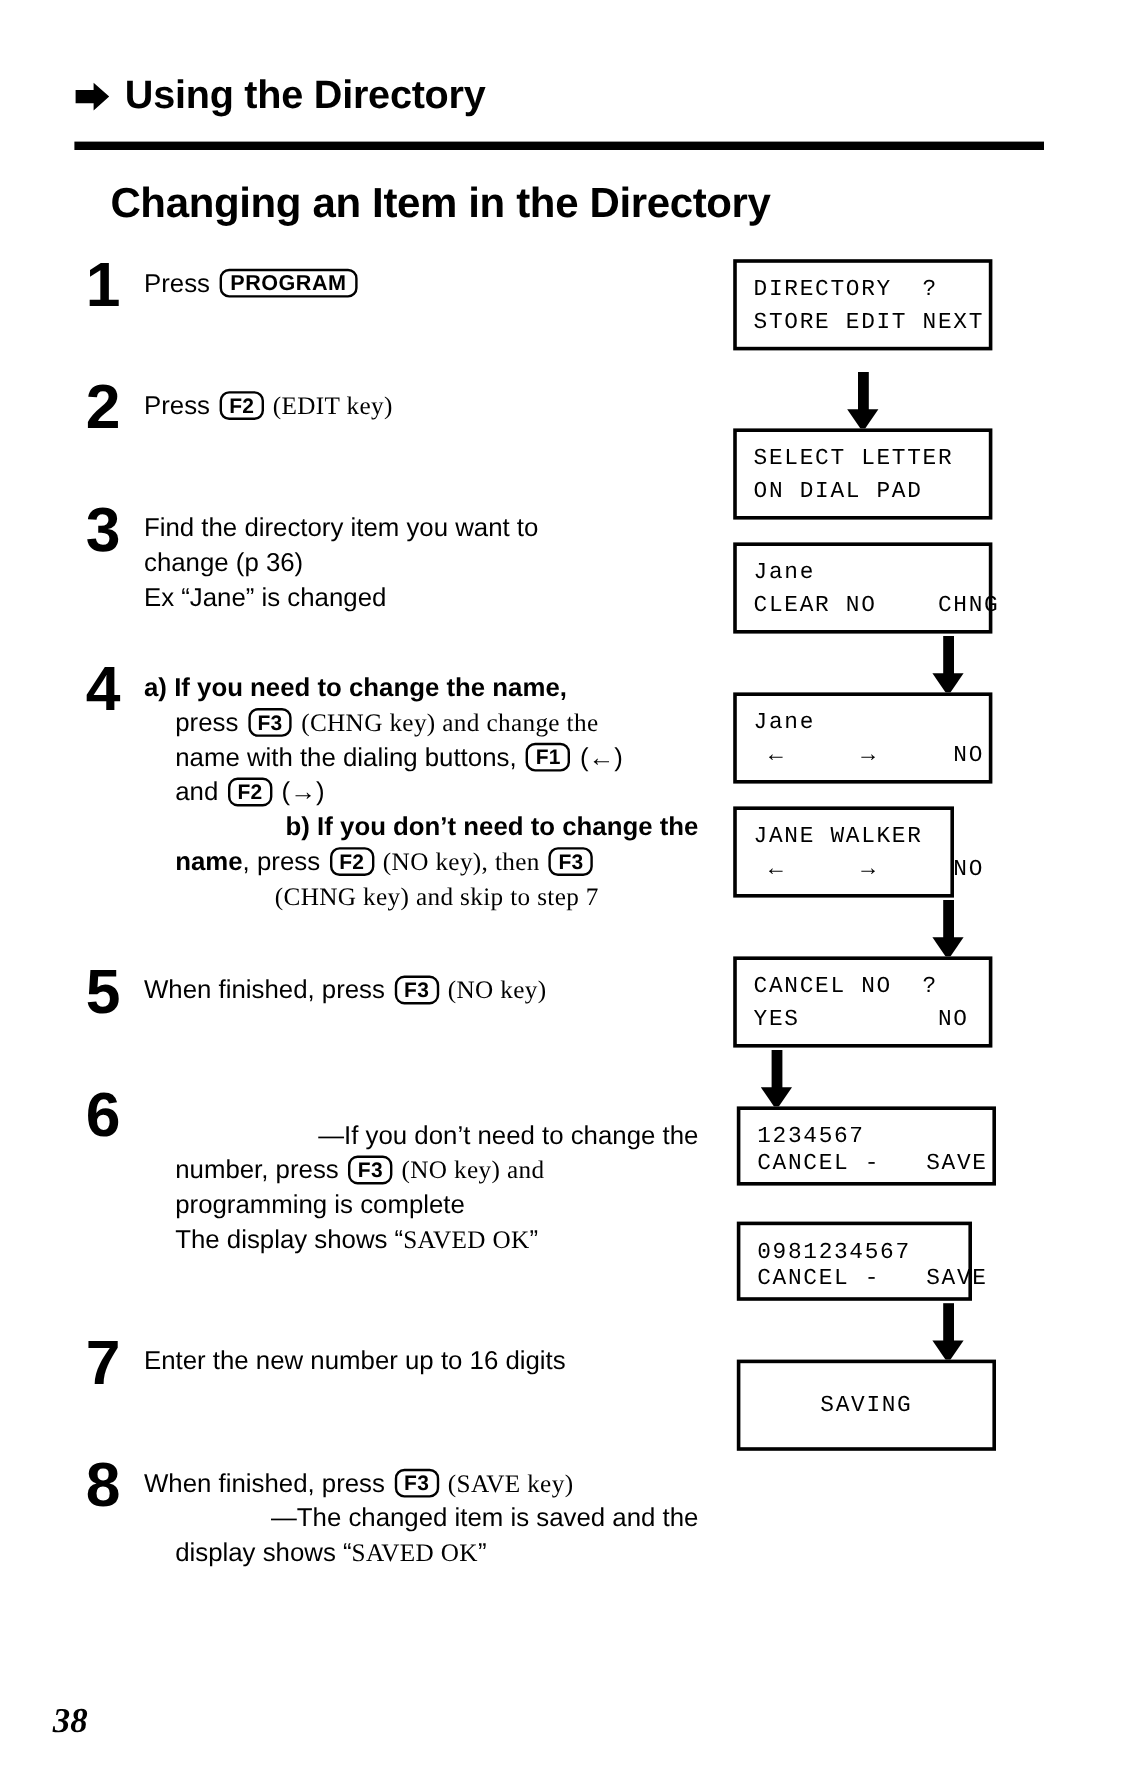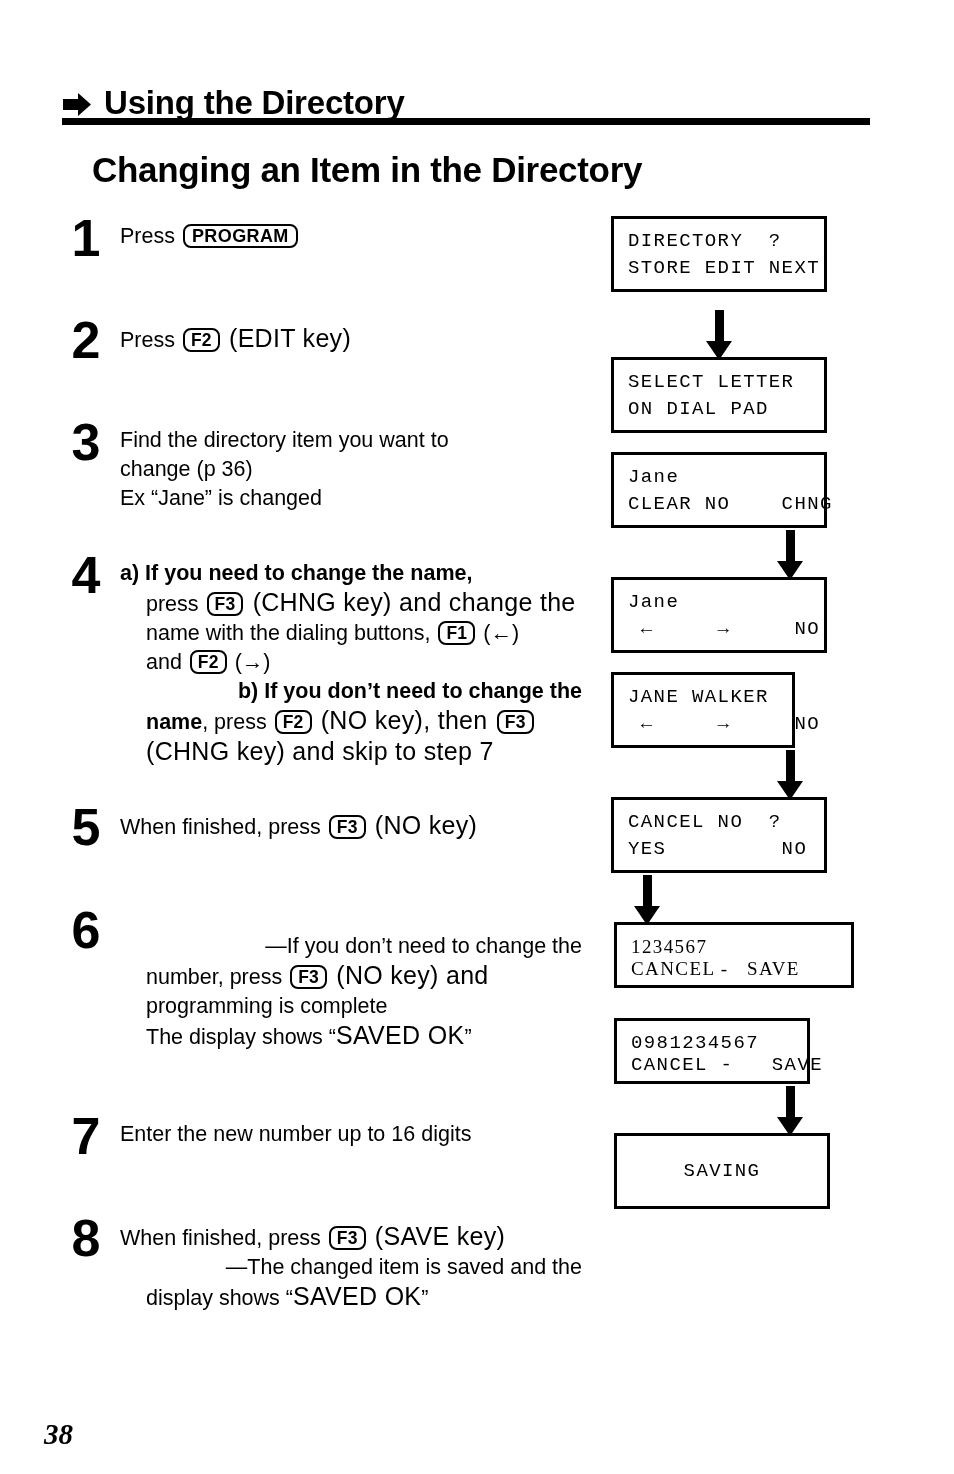--- a/index.html
+++ b/index.html
@@ -4,21 +4,21 @@
 <style>
   html,body{margin:0;padding:0;}
   body{
     width:954px;height:1474px;position:relative;background:#ffffff;
     font-family:"Liberation Sans",sans-serif;color:#000;
     -webkit-font-smoothing:none;
   }
   .page{position:absolute;inset:0;}
 
   
-  .hdr{position:absolute;left:62px;top:62px;width:810px;margin-top:24px;}
+  .hdr{position:absolute;left:62px;top:62px;width:810px;}
   .hdr-row{display:flex;align-items:center;gap:12px;}
   .bullet-arrow{width:30px;height:26px;flex:0 0 auto;position:relative;top:2px;}
   .hdr-title{font-size:33px;font-weight:bold;letter-spacing:-0.2px;line-height:1;}
   .hdr-rule{position:absolute;left:62px;top:118px;width:808px;height:7px;background:#000;}
 
   .subhdr{position:absolute;left:68px;top:152px;font-size:35px;font-weight:bold;
           letter-spacing:-0.3px;line-height:1;margin-left:24px;}
 
   
   .steps{position:absolute;left:62px;top:222px;width:520px;}
@@ -28,21 +28,21 @@
   .step-body{margin-left:58px;font-size:21.5px;line-height:29px;}
 
   .para{margin:0;}
   .para + .para{margin-top:0;}
   .blk{margin-top:18px;text-align:right;}
   .sub{display:block;padding-left:26px;text-indent:-26px;}
   .sub2{display:block;padding-left:26px;}
   .dash{display:block;padding-left:24px;text-indent:-24px;}
 
   b.bld{font-weight:bold;}
-  .mono{font-family:Liberation Sans, sans-serif;font-size:25px;letter-spacing:0.3px;}
+  .mono{font-family:Liberation Serif, serif;font-size:21px;letter-spacing:0.3px;text-align:center;}
 
   
   .key{display:inline-block;border:2px solid #000;border-radius:8px;
        padding:0 6px;margin:0 2px;font-weight:bold;font-size:17.5px;
        line-height:20px;vertical-align:1px;letter-spacing:0.2px;}
   .key.wide{font-size:18px;letter-spacing:0.4px;padding:0 7px;}
 
   
   .flow{position:absolute;left:611px;top:0;width:300px;height:1474px;}
   .lcd{position:absolute;box-sizing:border-box;border:3px solid #000;background:#fff;
@@ -182,21 +182,21 @@
       <div class="l2"> ←     →     NO</div>
     </div>
     <div class="arw" style="left:175px;top:750px;height:33px;"></div>
 
     <div class="lcd" style="left:0;top:797px;width:216px;height:76px;">
       <div class="l1">CANCEL NO  ?</div>
       <div class="l2">YES         NO</div>
     </div>
     <div class="arw" style="left:32px;top:875px;height:33px;"></div>
 
-    <div class="lcd" style="left:3px;top:922px;width:240px;height:66px;font-family:Liberation Serif, serif;">
+    <div class="lcd" style="left:3px;top:922px;width:216px;height:66px;">
       <div class="l1">1234567</div>
       <div class="l2" style="top:33px;">CANCEL -   SAVE</div>
     </div>
 
     <div class="lcd" style="left:3px;top:1018px;width:196px;height:66px;">
       <div class="l1">0981234567</div>
       <div class="l2" style="top:33px;">CANCEL -   SAVE</div>
     </div>
     <div class="arw" style="left:175px;top:1086px;height:33px;"></div>
 

